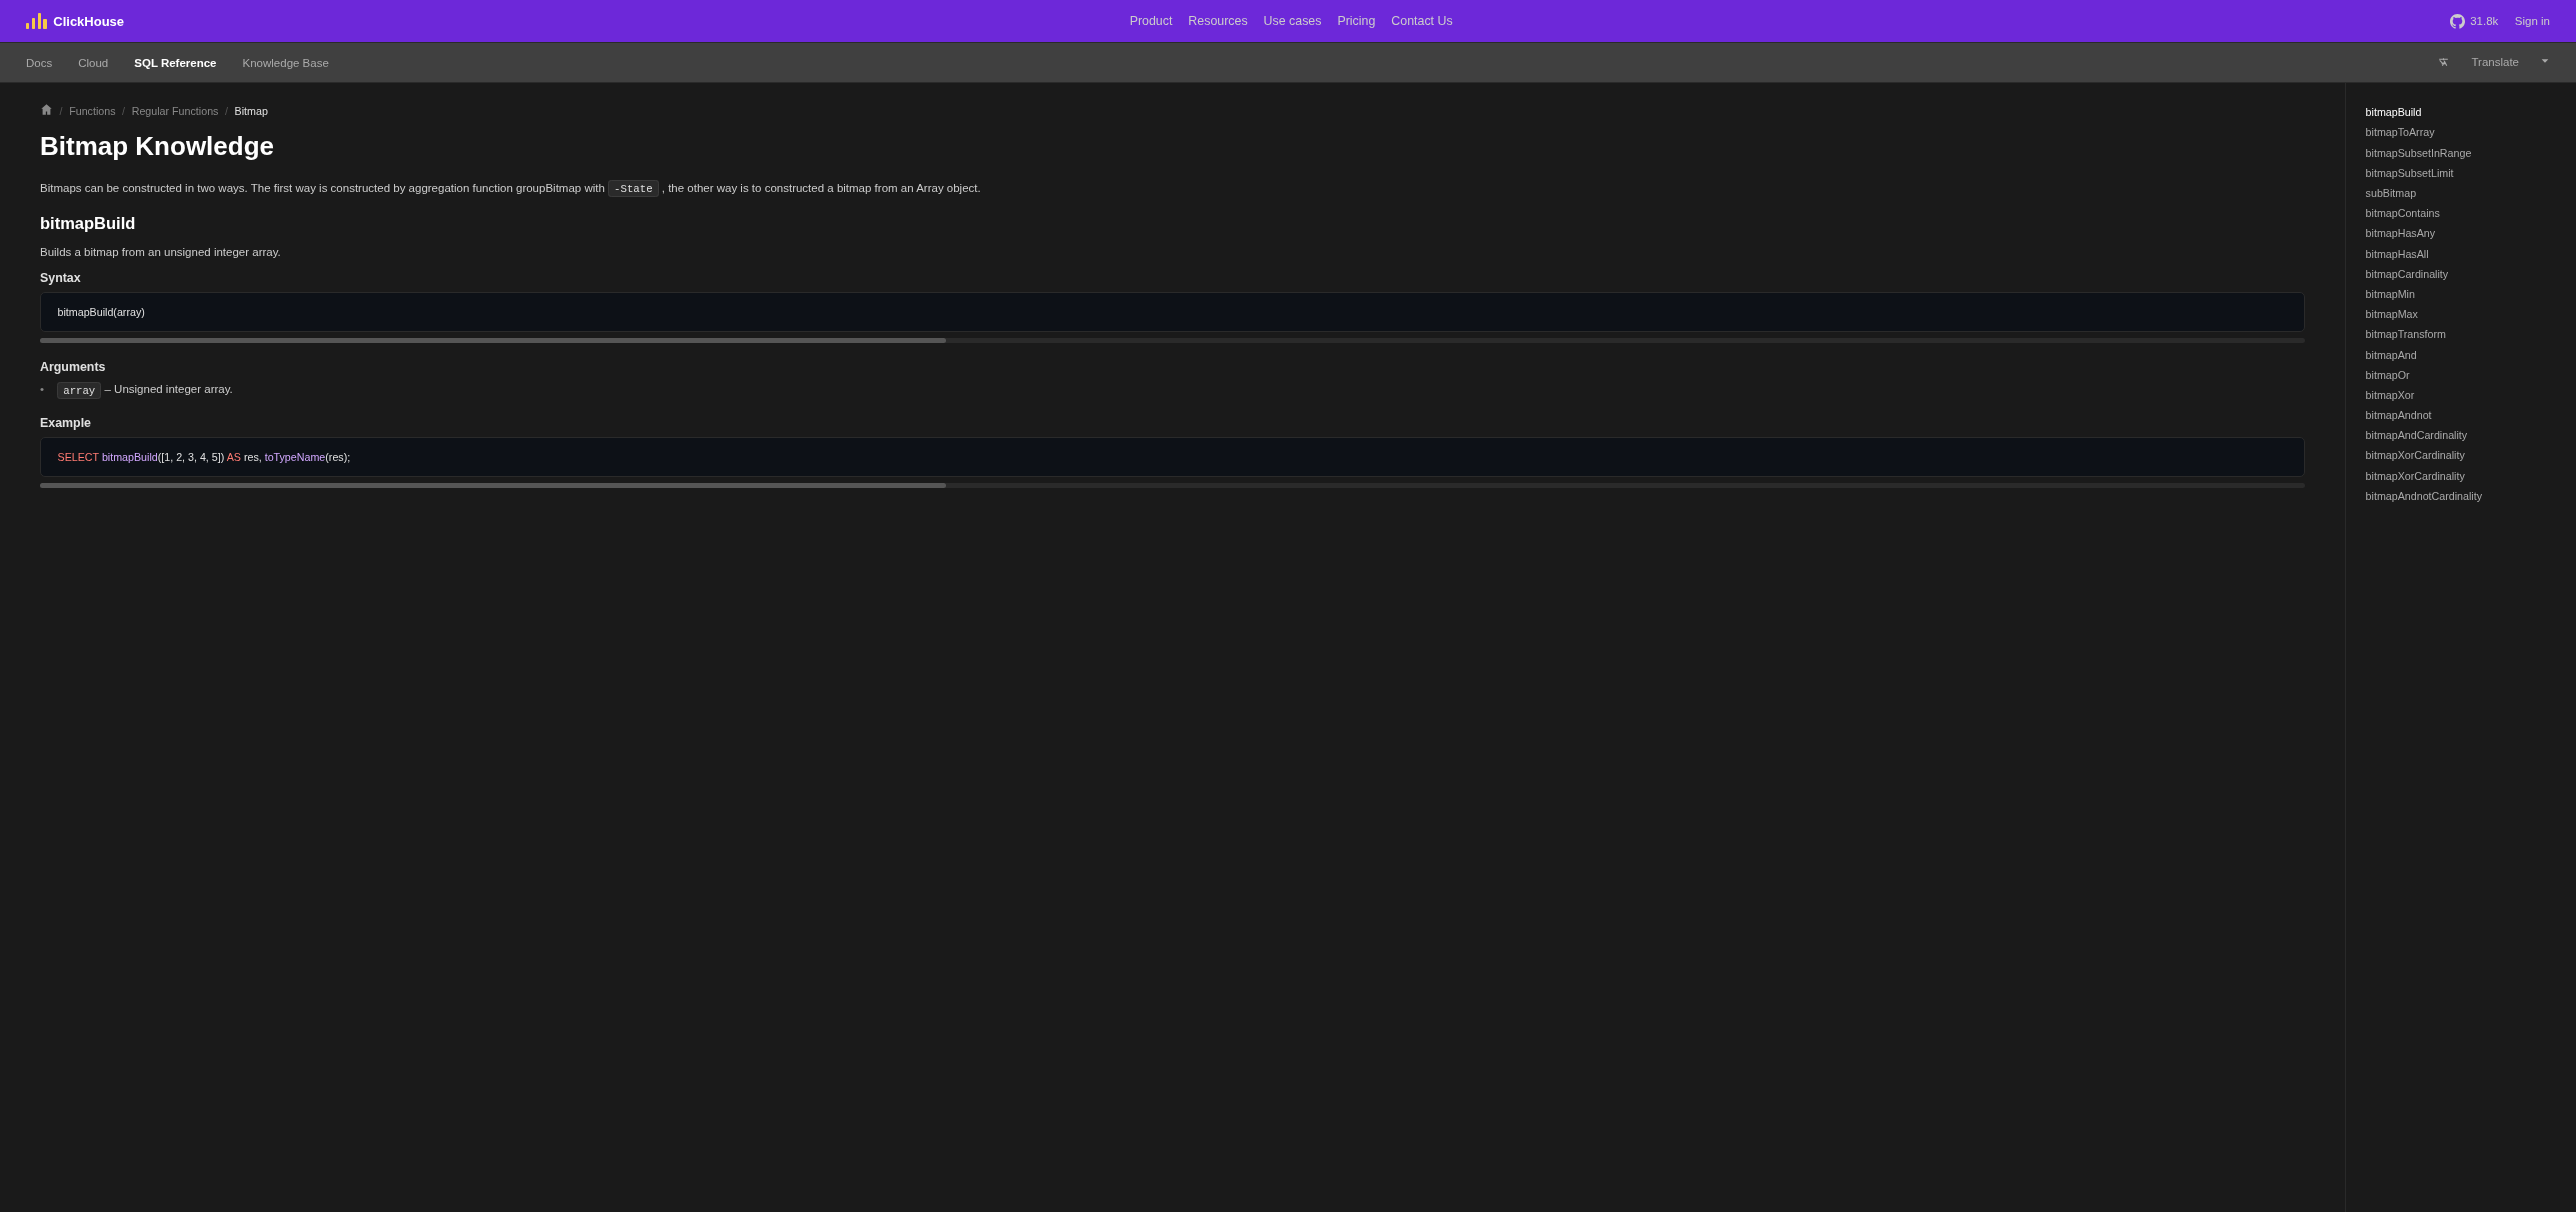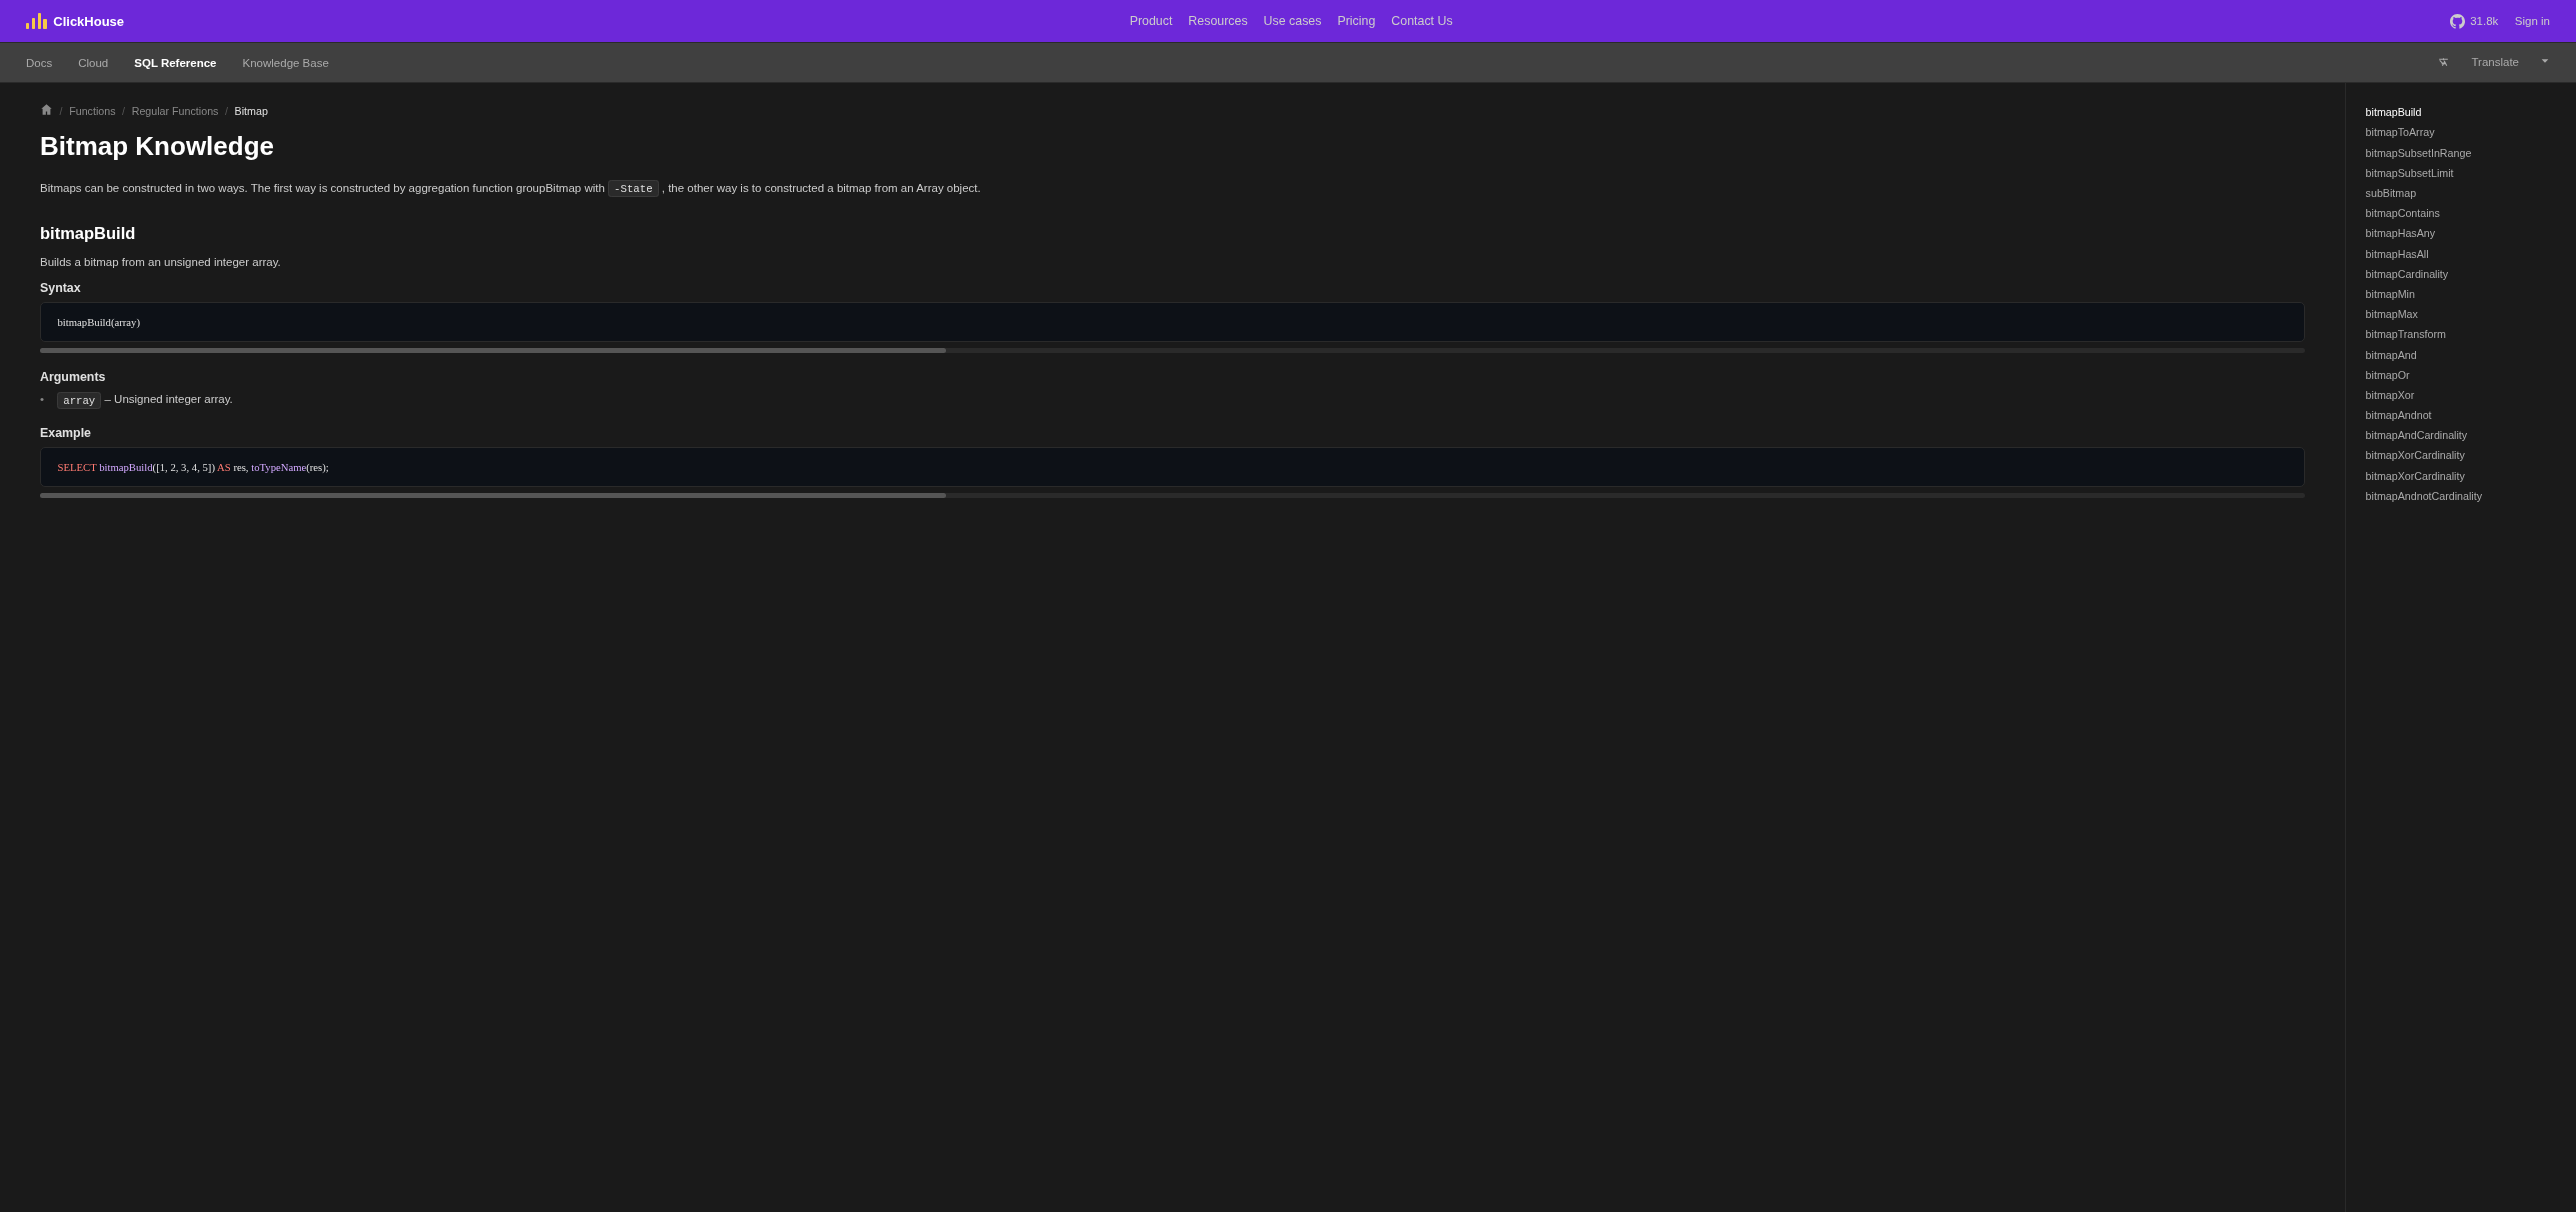--- a/index.html
+++ b/index.html
@@ -152,21 +152,21 @@
       font-size: 26px;
       font-weight: 700;
       color: #fff;
       margin-bottom: 16.5px;
     }
 
     
     .intro-text {
       color: #ccc;
       line-height: 1.6;
-      margin-bottom: 26px;
+      margin-bottom: 16px;
       font-size: 11.5px;
     }
     .inline-code {
       background: #2a2a2a;
       border: 0.8px solid #3a3a3a;
       border-radius: 3.3px;
       padding: 1.6px 5px;
       font-family: 'Courier New', monospace;
       font-size: 10.7px;
       color: #e0e0e0;
@@ -199,21 +199,21 @@
     .code-block {
       background: #0d1117;
       border: 0.8px solid #2a2a2a;
       border-radius: 5px;
       padding: 13px 16.5px;
       margin-bottom: 6.6px;
       overflow-x: auto;
       position: relative;
     }
     .code-block pre {
-      font-family: Liberation Serif, serif;
+      font-family: Liberation Sans, sans-serif;
       font-size: 10.7px;
       color: #e0e0e0;
       white-space: pre;
     }
     .code-block pre .kw { color: #ff7b72; }
     .code-block pre .fn { color: #d2a8ff; }
 
     .scrollbar-track {
       height: 5px;
       background: #2a2a2a;

